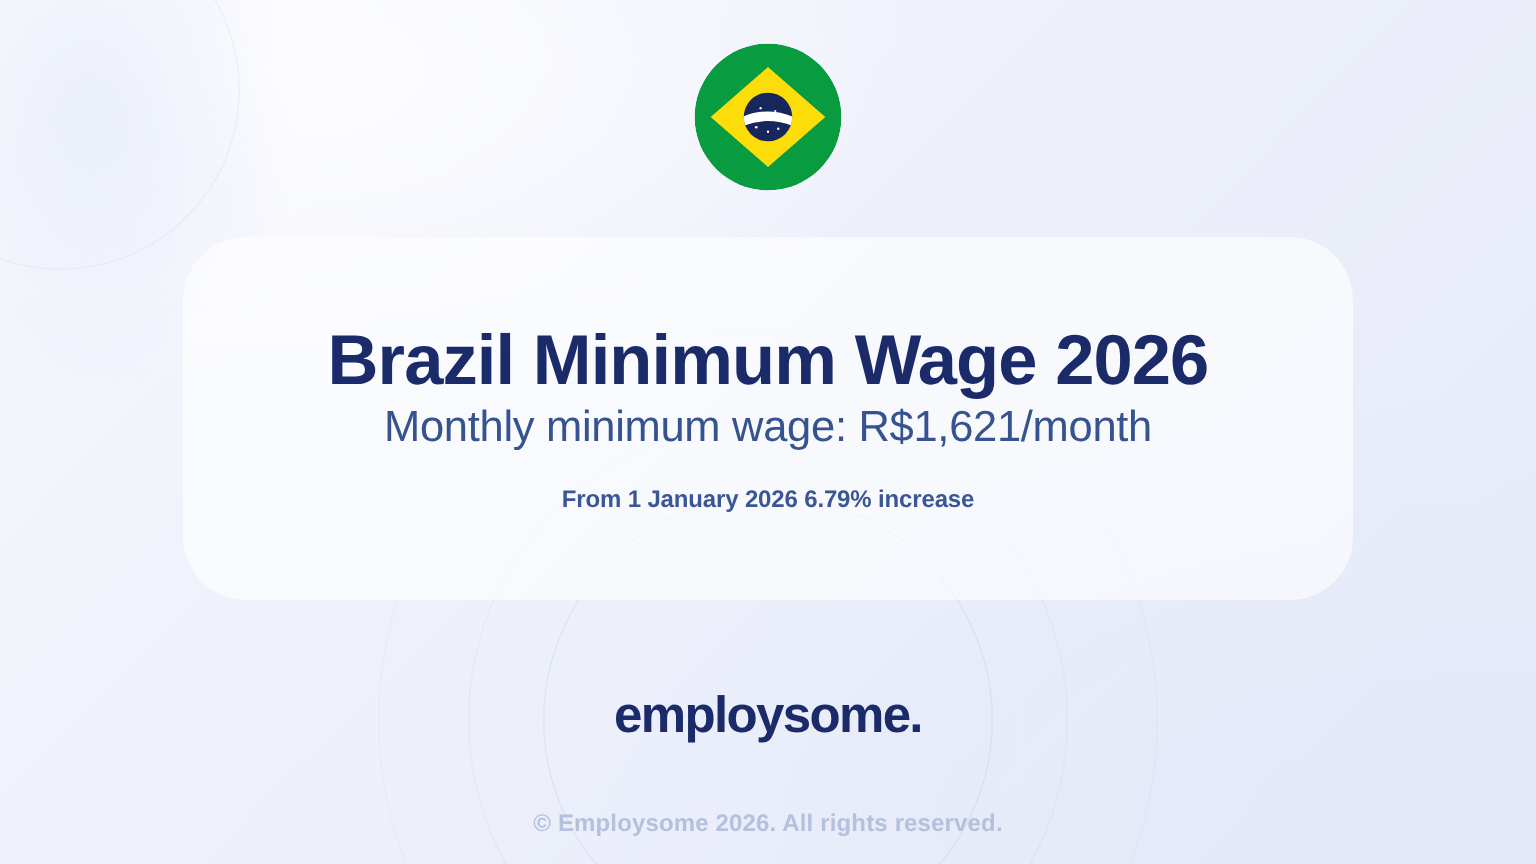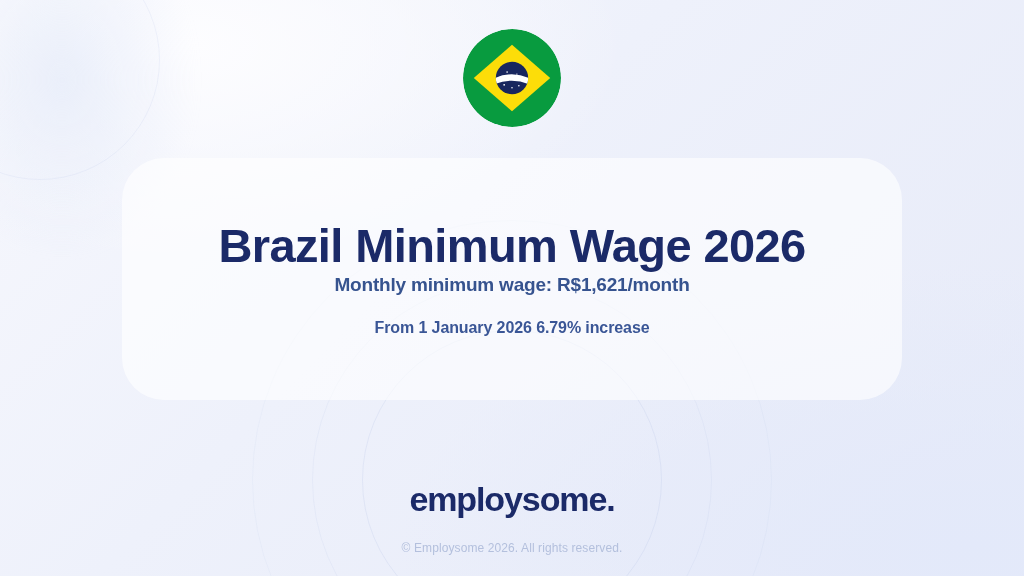--- a/index.html
+++ b/index.html
@@ -59,52 +59,52 @@
   #page-title {
     font-size:47px;
     font-weight:700;
     letter-spacing:-0.6px;
     color:#1b2a68;
     line-height:1.05;
     white-space:nowrap;
   }
   #wage-subtitle {
     margin-top:4px;
-    font-size:19px;
-    font-weight:700;
+    font-size:29px;
+    font-weight:400;
     letter-spacing:-0.2px;
     color:#36538f;
     line-height:1.15;
     white-space:nowrap;
   }
   #effective-note {
     margin-top:23px;
     font-size:16px;
     font-weight:700;
     letter-spacing:-0.1px;
     color:#3a5696;
     white-space:nowrap;
   }
 
   
   #brand-wordmark {
-    position:absolute; left:0; right:0; top:480px;
+    position:absolute; left:0; right:0; top:458px;
     text-align:center;
     font-size:34px;
     font-weight:700;
     letter-spacing:-1.1px;
     color:#1b2a68;
   }
 
   
   #copyright {
     position:absolute; left:0; right:0; top:541px;
     text-align:center;
-    font-size:12px;
-    font-weight:400;
+    font-size:16px;
+    font-weight:700;
     letter-spacing:0.1px;
     color:#b4c0dd;
   }
 </style>
 </head>
 <body>
 
 <div id="stage">
 
   <div class="blob"></div>

